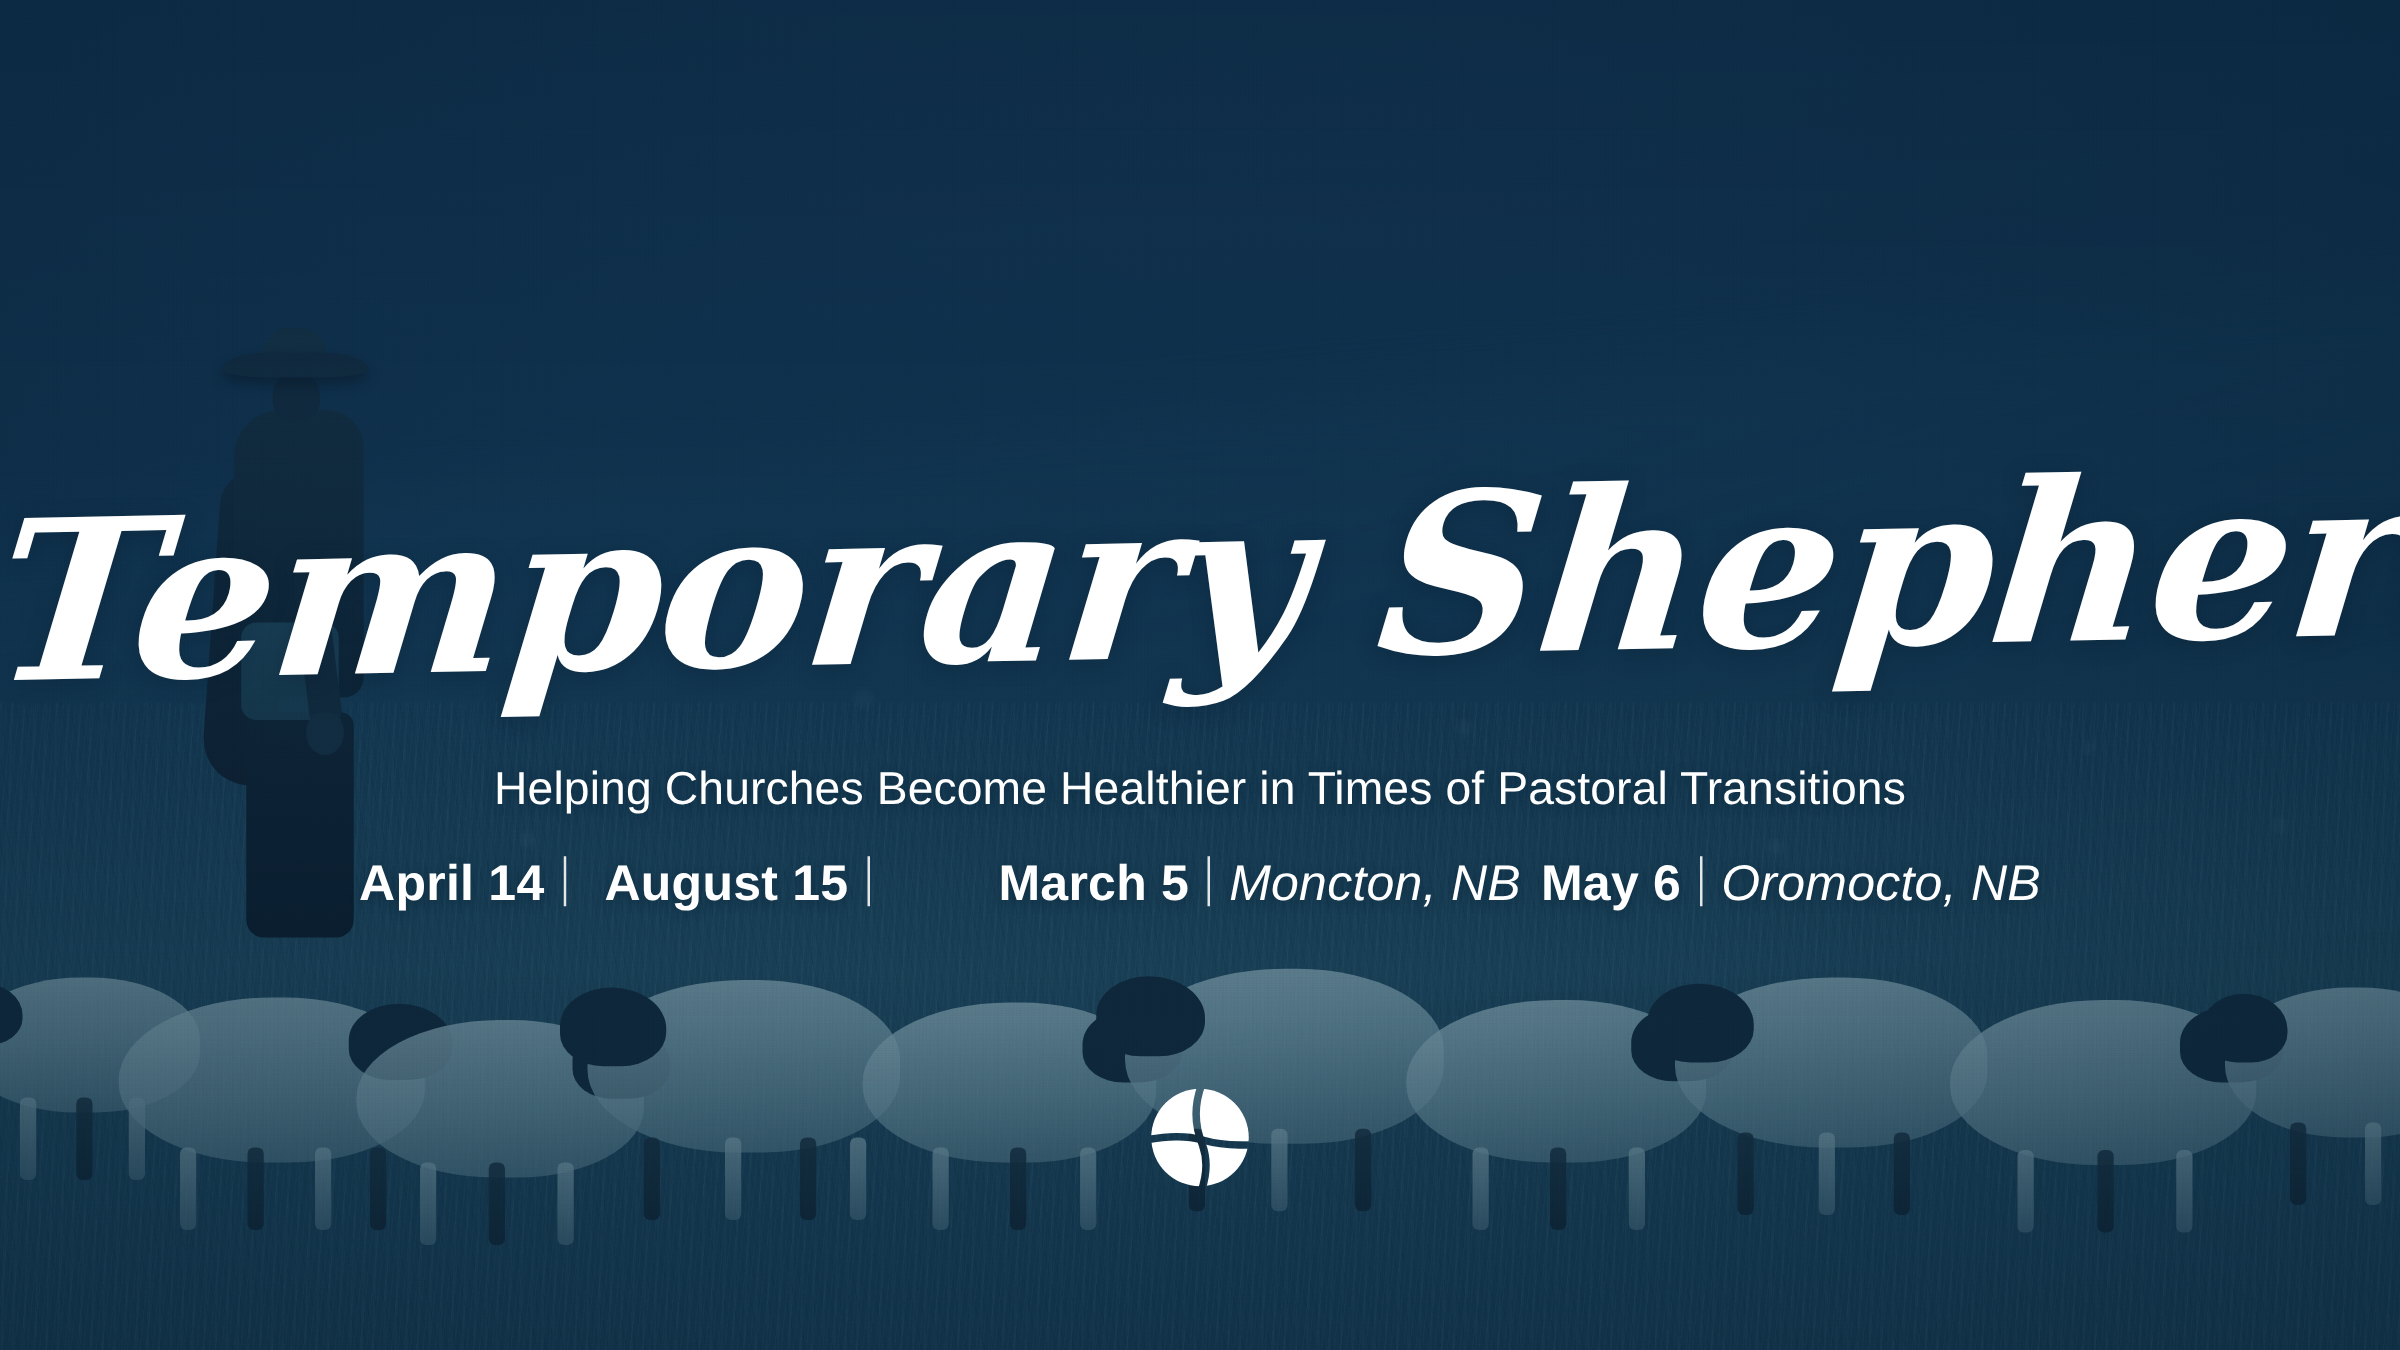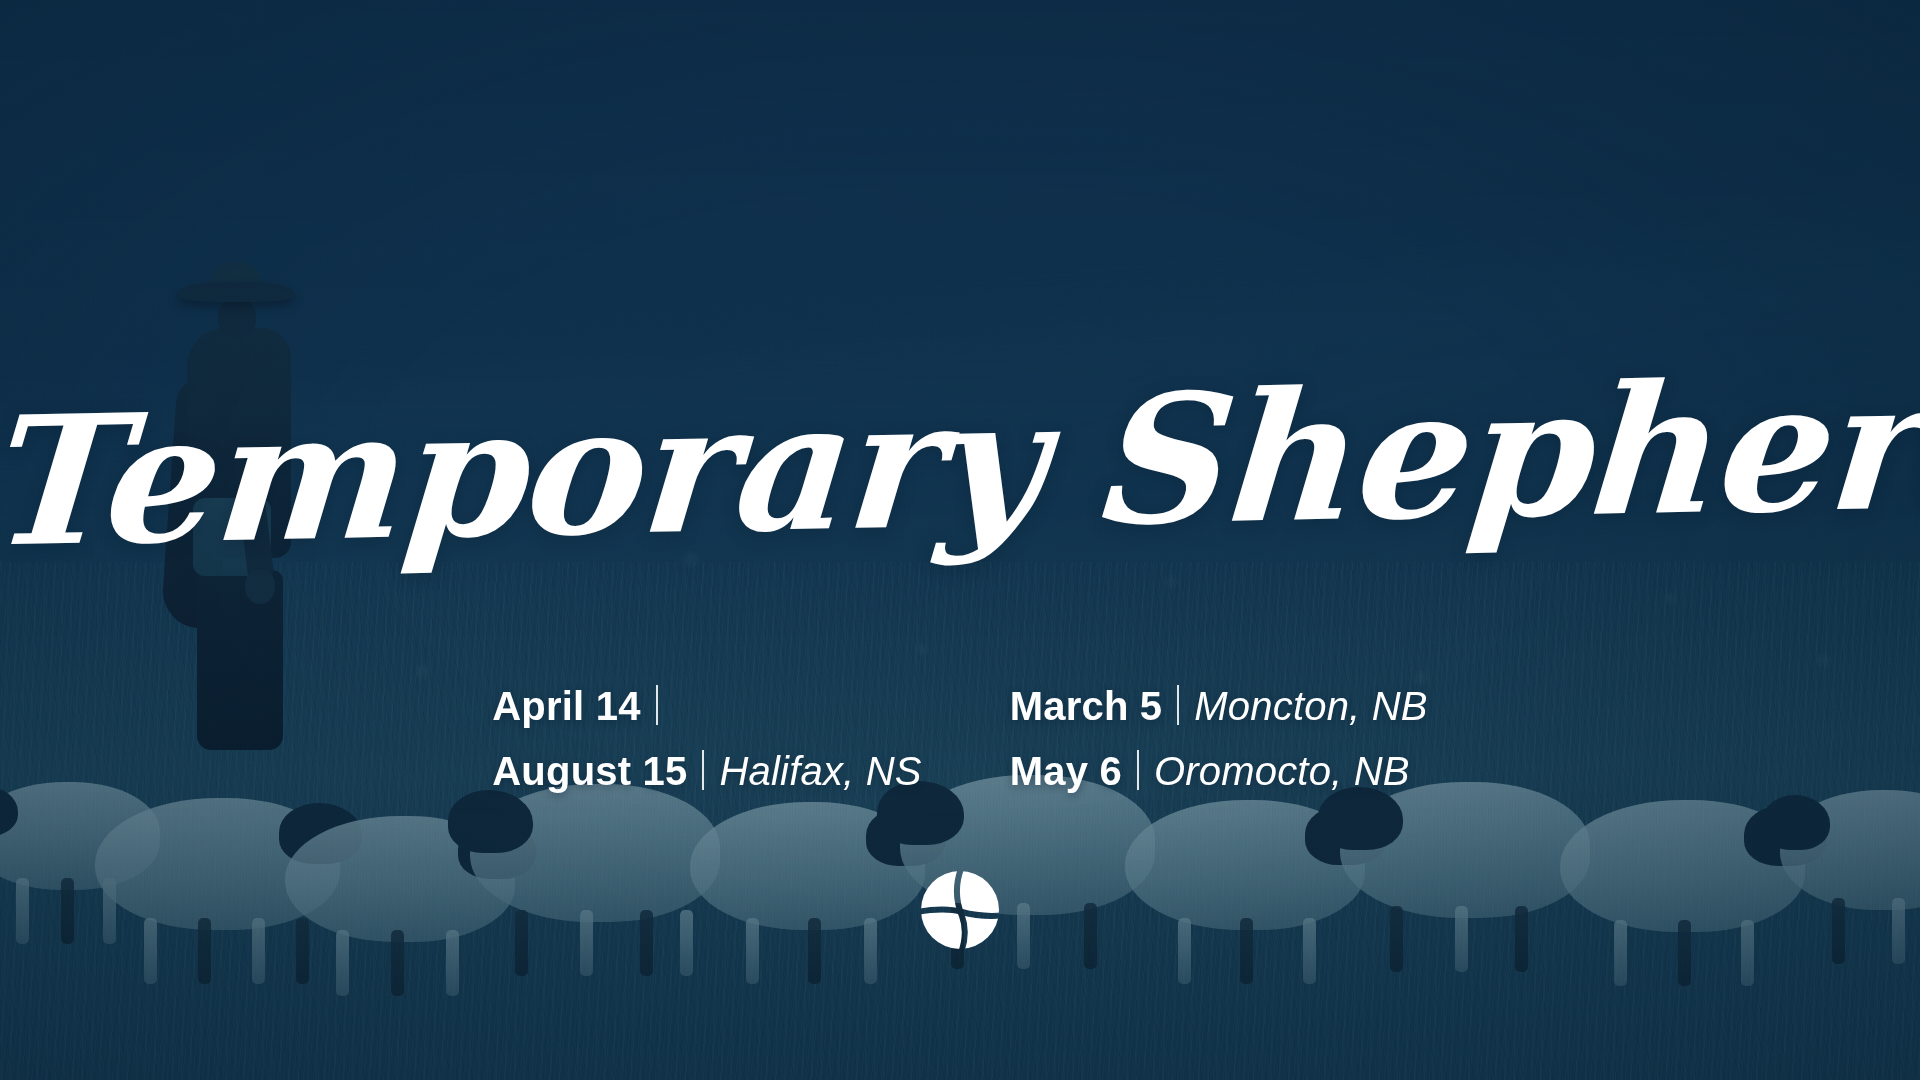--- a/index.html
+++ b/index.html
@@ -209,21 +209,21 @@
   }
 
   .dates {
     position: absolute;
     top: 680px;
     left: 0; right: 0;
     display: flex;
     justify-content: center;
     gap: 88px;
   }
-  .date-col { display: flex; flex-direction: column; gap: 16px; }
+  .date-col { display: flex; flex-direction: row; gap: 16px; }
   .date-row {
     display: flex;
     align-items: baseline;
     color: #ffffff;
     font-size: 40px;
     white-space: nowrap;
     text-shadow: 0 2px 9px rgba(8,30,48,.45);
   }
   .date-when {
     font-family: "Liberation Sans", sans-serif;
@@ -335,32 +335,32 @@
       </div>
     </div>
 
     <div class="duotone"></div>
     <div class="bg-noise"></div>
     <div class="vignette"></div>
   </div>
 
   <h1 class="title">Temporary Shepherds</h1>
 
+  <p class="subtitle">Helping Churches Become Healthier in Times of Pastoral Transitions</p>
 
   <div class="dates">
 
     <div class="date-col">
       <div class="date-row">
         <span class="date-when">April 14</span>
         <span class="date-sep"></span>
       </div>
       <div class="date-row">
         <span class="date-when">August 15</span>
         <span class="date-sep"></span>
-        <span class="date-where">Halifax, NS</span>
       </div>
     </div>
 
     <div class="date-col">
       <div class="date-row">
         <span class="date-when">March 5</span>
         <span class="date-sep"></span>
         <span class="date-where">Moncton, NB</span>
       </div>
       <div class="date-row">

